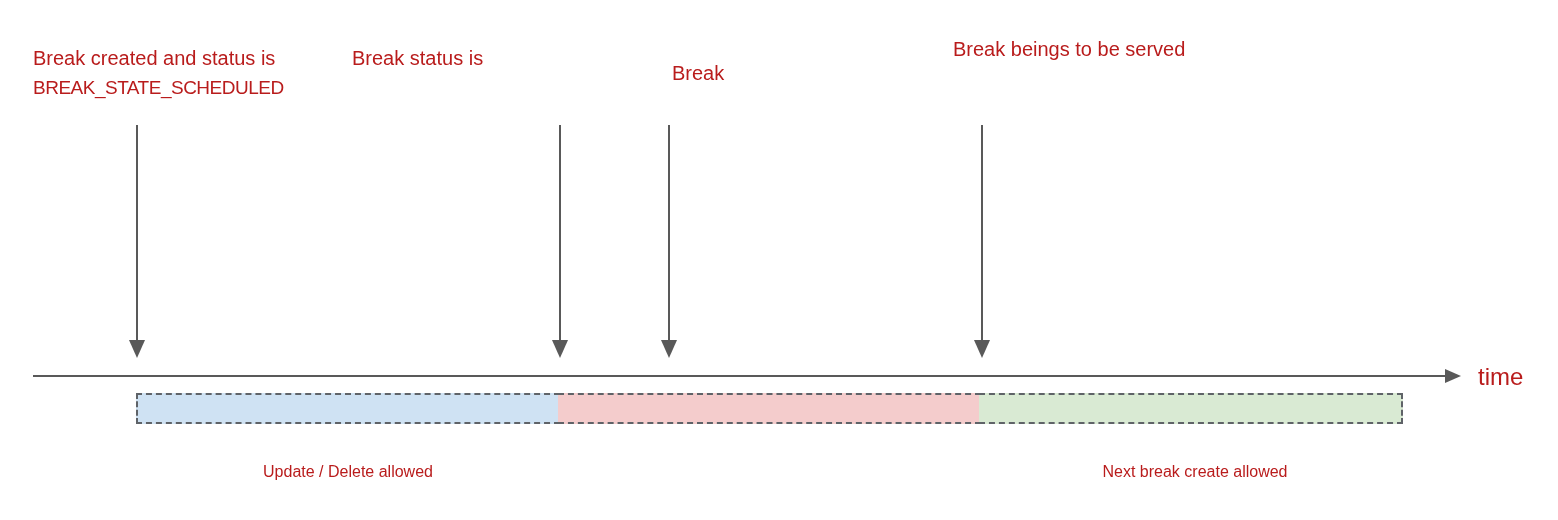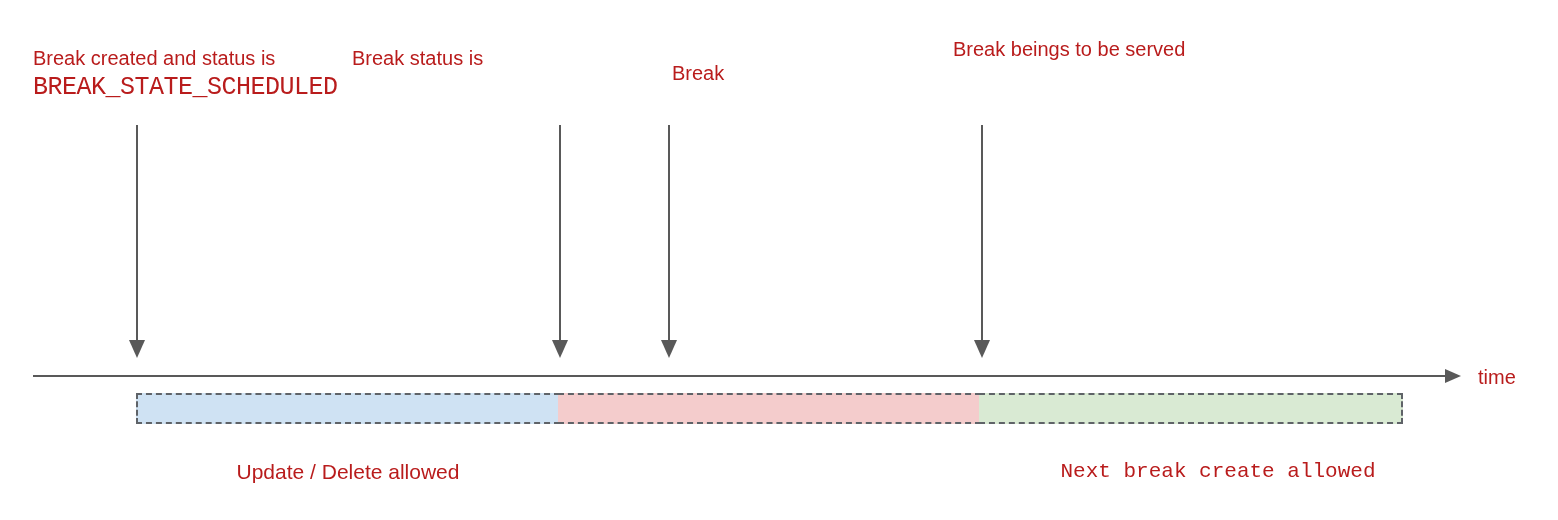--- a/index.html
+++ b/index.html
@@ -14,22 +14,22 @@
   }
 
   
   .annotation { position: absolute; }
   .annotation .line {
     font-size: 20px;
     line-height: 29px;
     white-space: nowrap;
   }
   .annotation .code {
-    font-family: Liberation Mono, monospace;
-    font-size: 25px;
+    font-family: Liberation Sans, sans-serif;
+    font-size: 19px;
     line-height: 29px;
     letter-spacing: -0.5px;
     white-space: nowrap;
   }
   .ann-1 { left: 33px;  top: 44px; }
   .ann-2 { left: 352px; top: 44px; }
   .ann-3 { left: 672px; top: 59px; }
   .ann-4 { left: 930px; top: 35px; margin-left: 23px; }
 
   
@@ -71,21 +71,21 @@
     top: -6px;
     width: 0; height: 0;
     border-top: 7px solid transparent;
     border-bottom: 7px solid transparent;
     border-left: 16px solid #595959;
   }
   .time-axis-label {
     position: absolute;
     left: 1478px;
     top: 364px;
-    font-size: 20px;
+    font-size: 24px;
     line-height: 26px;
   }
 
   
   .segments {
     position: absolute;
     left: 136px;
     top: 393px;
     display: flex;
   }
@@ -96,28 +96,28 @@
   }
   .segment + .segment { border-left: none; }
   .segment-1 { width: 424px; }
   .segment-2 { width: 423px; border-left: 2px dashed #5f6368; margin-left: -2px; }
   .segment-3 { width: 424px; border-left: 2px dashed #5f6368; margin-left: -2px; }
 
   
   .segment-label {
     position: absolute;
     top: 459px;
-    font-size: 21px;
+    font-size: 16px;
     line-height: 25px;
     text-align: center;
     white-space: nowrap;
   }
   .segment-label-1 { left: 136px; width: 424px; }
   .segment-label-2 { left: 560px; width: 423px; }
-  .segment-label-3 { left: 1006px; width: 424px; font-family: Liberation Mono, monospace; }
+  .segment-label-3 { left: 983px; width: 424px; }
 </style>
 </head>
 <body>
 
 <div class="canvas">
 
   <div class="annotation ann-1">
     <div class="line">Break created and status is</div>
     <div class="code">BREAK_STATE_SCHEDULED</div>
   </div>

